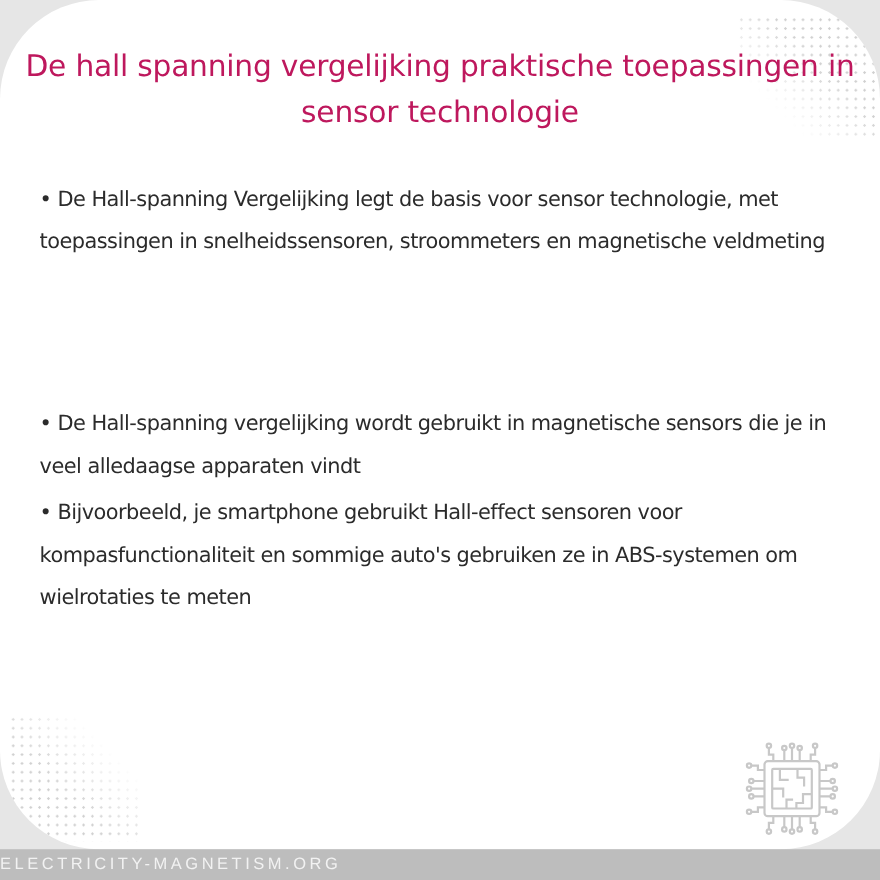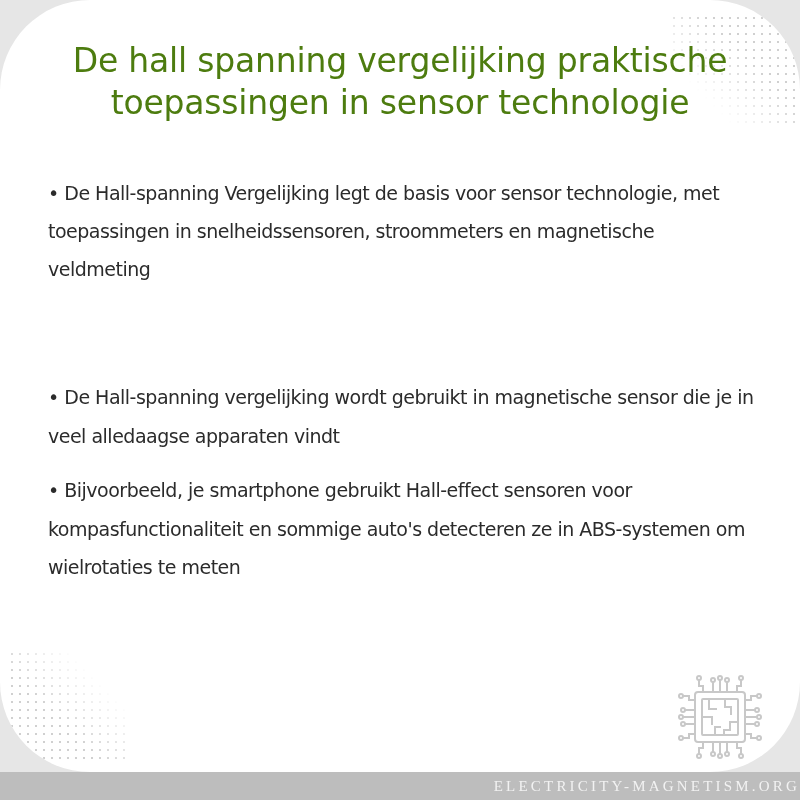--- a/index.html
+++ b/index.html
@@ -25,70 +25,70 @@
   .dots-bl {
     position: absolute; left: 8px; top: 650px; width: 120px; height: 115px;
     background-image: radial-gradient(circle, #d0d0d0 1px, transparent 1.3px);
     background-size: 8px 8px;
     -webkit-mask-image: linear-gradient(45deg, #000 40%, transparent 75%);
     mask-image: linear-gradient(45deg, #000 40%, transparent 75%);
   }
   .title {
     position: absolute; left: 20px; right: 20px; top: 40px;
     text-align: center;
-    font-size: 33px; line-height: 42px; color: #4d7c0f;
+    font-size: 27px; line-height: 42px; color: #be185d;
     letter-spacing: -0.2px;
   }
   .intro {
     position: absolute; left: 32px; width: 740px; top: 158px;
     font-size: 19px; line-height: 38px; color: #2b2b2b;
     letter-spacing: -0.5px;
   }
   .subheading {
     position: absolute; left: 0; right: 0; top: 300px;
     text-align: center; font-size: 25px; line-height: 42px; color: #2b2b2b;
     letter-spacing: -0.3px;
   }
   .examples {
     position: absolute; left: 32px; width: 745px; top: 362px;
     font-size: 19px; line-height: 38.5px; color: #2b2b2b;
     letter-spacing: -0.5px;
   }
-  .examples p, .intro p { margin: 16px; }
+  .examples p, .intro p { margin: 4px; }
   .chip-icon {
     position: absolute; left: 675px; top: 672px; width: 90px; height: 90px;
   }
   .footer {
     position: absolute; left: 0; top: 772px; width: 800px; height: 28px;
     background: #bdbdbd;
   }
   .footer-text {
     position: absolute; left: 0; right: 0; top: 772px; height: 28px;
-    text-align: right; line-height: 28px;
+    text-align: left; line-height: 28px;
     font-size: 15px; letter-spacing: 3.2px; color: #f2f2f2;
-    font-family: Liberation Serif, serif;
+    font-family: Liberation Sans, sans-serif;
   }
 </style>
 </head>
 <body>
 
 <div class="card">
   <div class="dots-tr"></div>
   <div class="dots-bl"></div>
 
   <div class="title">De hall spanning vergelijking praktische toepassingen in sensor technologie</div>
 
   <div class="intro">
     <p>• De Hall-spanning Vergelijking legt de basis voor sensor technologie, met toepassingen in snelheidssensoren, stroommeters en magnetische veldmeting</p>
   </div>
 
 
   <div class="examples">
-    <p>• De Hall-spanning vergelijking wordt gebruikt in magnetische sensor die je in veel alledaagse apparaten vindt</p>
-    <p>• Bijvoorbeeld, je smartphone gebruikt Hall-effect sensoren voor kompasfunctionaliteit en sommige auto's detecteren ze in ABS-systemen om wielrotaties te meten</p>
+    <p>• De Hall-spanning vergelijking wordt gebruikt in magnetische sensors die je in veel alledaagse apparaten vindt</p>
+    <p>• Bijvoorbeeld, je smartphone gebruikt Hall-effect sensoren voor kompasfunctionaliteit en sommige auto's gebruiken ze in ABS-systemen om wielrotaties te meten</p>
   </div>
 
   <svg class="chip-icon" viewBox="0 0 90 90" fill="none" stroke="#c8c8c8" stroke-width="2">
     <rect x="20" y="20" width="50" height="50" rx="3"></rect>
     <rect x="27" y="27" width="36" height="36" rx="1"></rect>
     <path d="M34 27 v10 h8 M50 27 v8 h6 v8 M27 45 h10 v8 M63 50 h-8 v8 h-6 v5 M40 63 v-8 h6"></path>
 
     <path d="M28 20 v-6 h-4 v-6 M38 20 v-10 M45 20 v-12 M52 20 v-10 M62 20 v-6 h4 v-6"></path>
     <circle cx="24" cy="6" r="2"></circle>
       <circle cx="38" cy="8" r="2"></circle>

